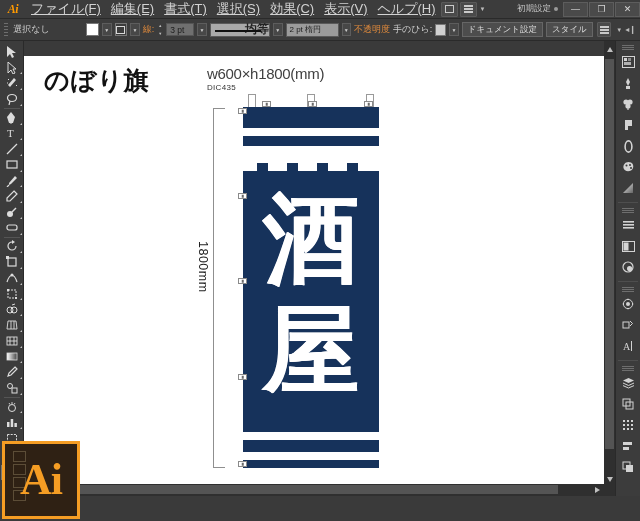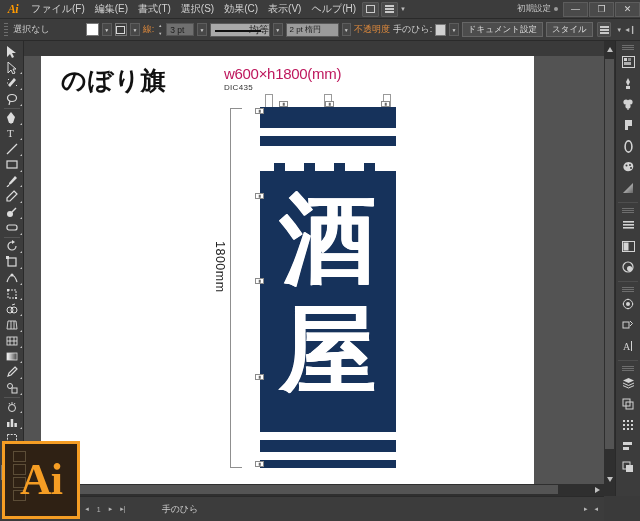--- a/index.html
+++ b/index.html
@@ -17,22 +17,22 @@
     position: absolute; top: 0; left: 0; width: 640px; height: 19px;
     background: #3c3c3c; display: flex; align-items: center;
     border-bottom: 1px solid #2a2a2a;
   }
   .ai-logo {
     width: 26px; height: 19px; display: flex; align-items: center; justify-content: center;
     color: #f29m; color: #ff9a00; font-weight: bold; font-size: 12px; font-style: italic;
     font-family: "Liberation Serif", serif; letter-spacing: -0.5px;
   }
   .menu-item {
-    font-size: 10px; color: #d2d2d2; padding: 4px 5px; height: 19px;
-    display: flex; align-items: center; white-space: nowrap; cursor: default;
+    font-size: 13px; color: #d2d2d2; padding: 4px 5px; height: 19px;
+    display: flex; align-items: center; white-space: nowrap; cursor: default; text-decoration: underline;
   }
   .menu-spacer { flex: 1; }
   .mb-icon {
     width: 17px; height: 15px; margin: 0 1px; background: #4a4a4a;
     border: 1px solid #5a5a5a; border-radius: 1px; position: relative;
     display: flex; align-items: center; justify-content: center;
   }
   .mb-icon i { display:block; width:9px; height:8px; border:1px solid #c9c9c9; }
   .mb-icon.bars i { border:none; width:9px; height:8px;
     background: linear-gradient(to bottom,#c9c9c9 0 2px,transparent 2px 3px,#c9c9c9 3px 5px,transparent 5px 6px,#c9c9c9 6px 8px); }
@@ -75,21 +75,21 @@
     height: 13px; background: #6f6f6f; border: 1px solid #555; color: #1c1c1c;
     font-size: 8.5px; display: flex; align-items: center; padding: 0 3px; min-width: 28px;
   }
   .combo {
     height: 14px; background: #9b9b9b; border: 1px solid #5a5a5a; display: flex;
     align-items: center; font-size: 8px; color: #1c1c1c; padding: 0 3px; gap:2px;
   }
   .stroke-preview {
     width: 72px; height: 14px; background: #a9a9a9; border: 1px solid #5a5a5a;
     display: flex; align-items: center; justify-content: flex-end; position: relative;
-    font-size: 10px; color: #222; padding-right: 0;
+    font-size: 12px; color: #222; padding-right: 0; font-weight: bold;
   }
   .stroke-preview::before {
     content:''; position:absolute; left:4px; top:6px; width:46px; height:2px; background:#111;
   }
   .cb-btn {
     height: 15px; background: #4d4d4d; border: 1px solid #666; color: #dcdcdc;
     font-size: 8.5px; display: flex; align-items: center; padding: 0 5px; white-space: nowrap;
   }
   .cb-right { margin-left: auto; display:flex; align-items:center; gap:3px; padding-right:4px;}
 
@@ -122,30 +122,30 @@
     border-left:2px solid transparent; border-bottom:2.5px solid #c4c4c4;
   }
   .tool-sep { width: 16px; height: 1px; background: #555; margin: 1px 0; }
 
   
   .canvas-area {
     position: absolute; top: 56px; left: 24px; width: 580px; height: 440px;
     background: #535353; overflow: hidden;
   }
   .artboard {
-    position: absolute; left: 17px; top: 0px; width: 493px; height: 440px; background: #ffffff;
+    position: absolute; left: 0px; top: 0px; width: 580px; height: 440px; background: #ffffff;
   }
   .title-nobori {
     position: absolute; left: 20px; top: 8px;
     font-family: "Liberation Serif", "DejaVu Serif", serif;
     font-size: 25px; font-weight: bold; color: #111; letter-spacing: 1px;
   }
   .dim-title {
     position: absolute; left: 183px; top: 9px;
-    font-size: 15px; color: #be185d; letter-spacing: -0.3px; white-space: nowrap;
+    font-size: 15px; color: #404040; letter-spacing: -0.3px; white-space: nowrap;
   }
   .dic-code {
     position: absolute; left: 183px; top: 27px;
     font-size: 8px; color: #333; letter-spacing: 0.3px;
   }
 
   
   .banner {
     position: absolute; left: 219px; top: 51px; width: 136px; height: 361px;
     background: #16325b;
@@ -696,36 +696,20 @@
       </div>
     </div>
   </div>
 
   <div class="hscroll">
     <div class="lf"></div>
     <div class="thumb"></div>
     <div class="rt"></div>
   </div>
 
-  <div class="statusbar">
-    <div class="zoom-field">
-      <span>78.38%</span>
-      <span class="cc">▼</span>
-    </div>
-    <span class="nav-btn">|◂</span>
-    <span class="nav-btn">◂</span>
-    <span class="nav-btn">1</span>
-    <span class="nav-btn">▸</span>
-    <span class="nav-btn">▸|</span>
-    <div class="status-text">手のひら</div>
-    <div class="status-right">
-      <span class="nav-btn">▸</span>
-      <span class="nav-btn">◂</span>
-    </div>
-  </div>
 
   <div class="ai-overlay">
     <div class="bg"></div>
     <div class="mini">
       <div></div>
         <div></div>
         <div></div>
         <div></div>
     </div>
     <div class="txt">Ai</div>

